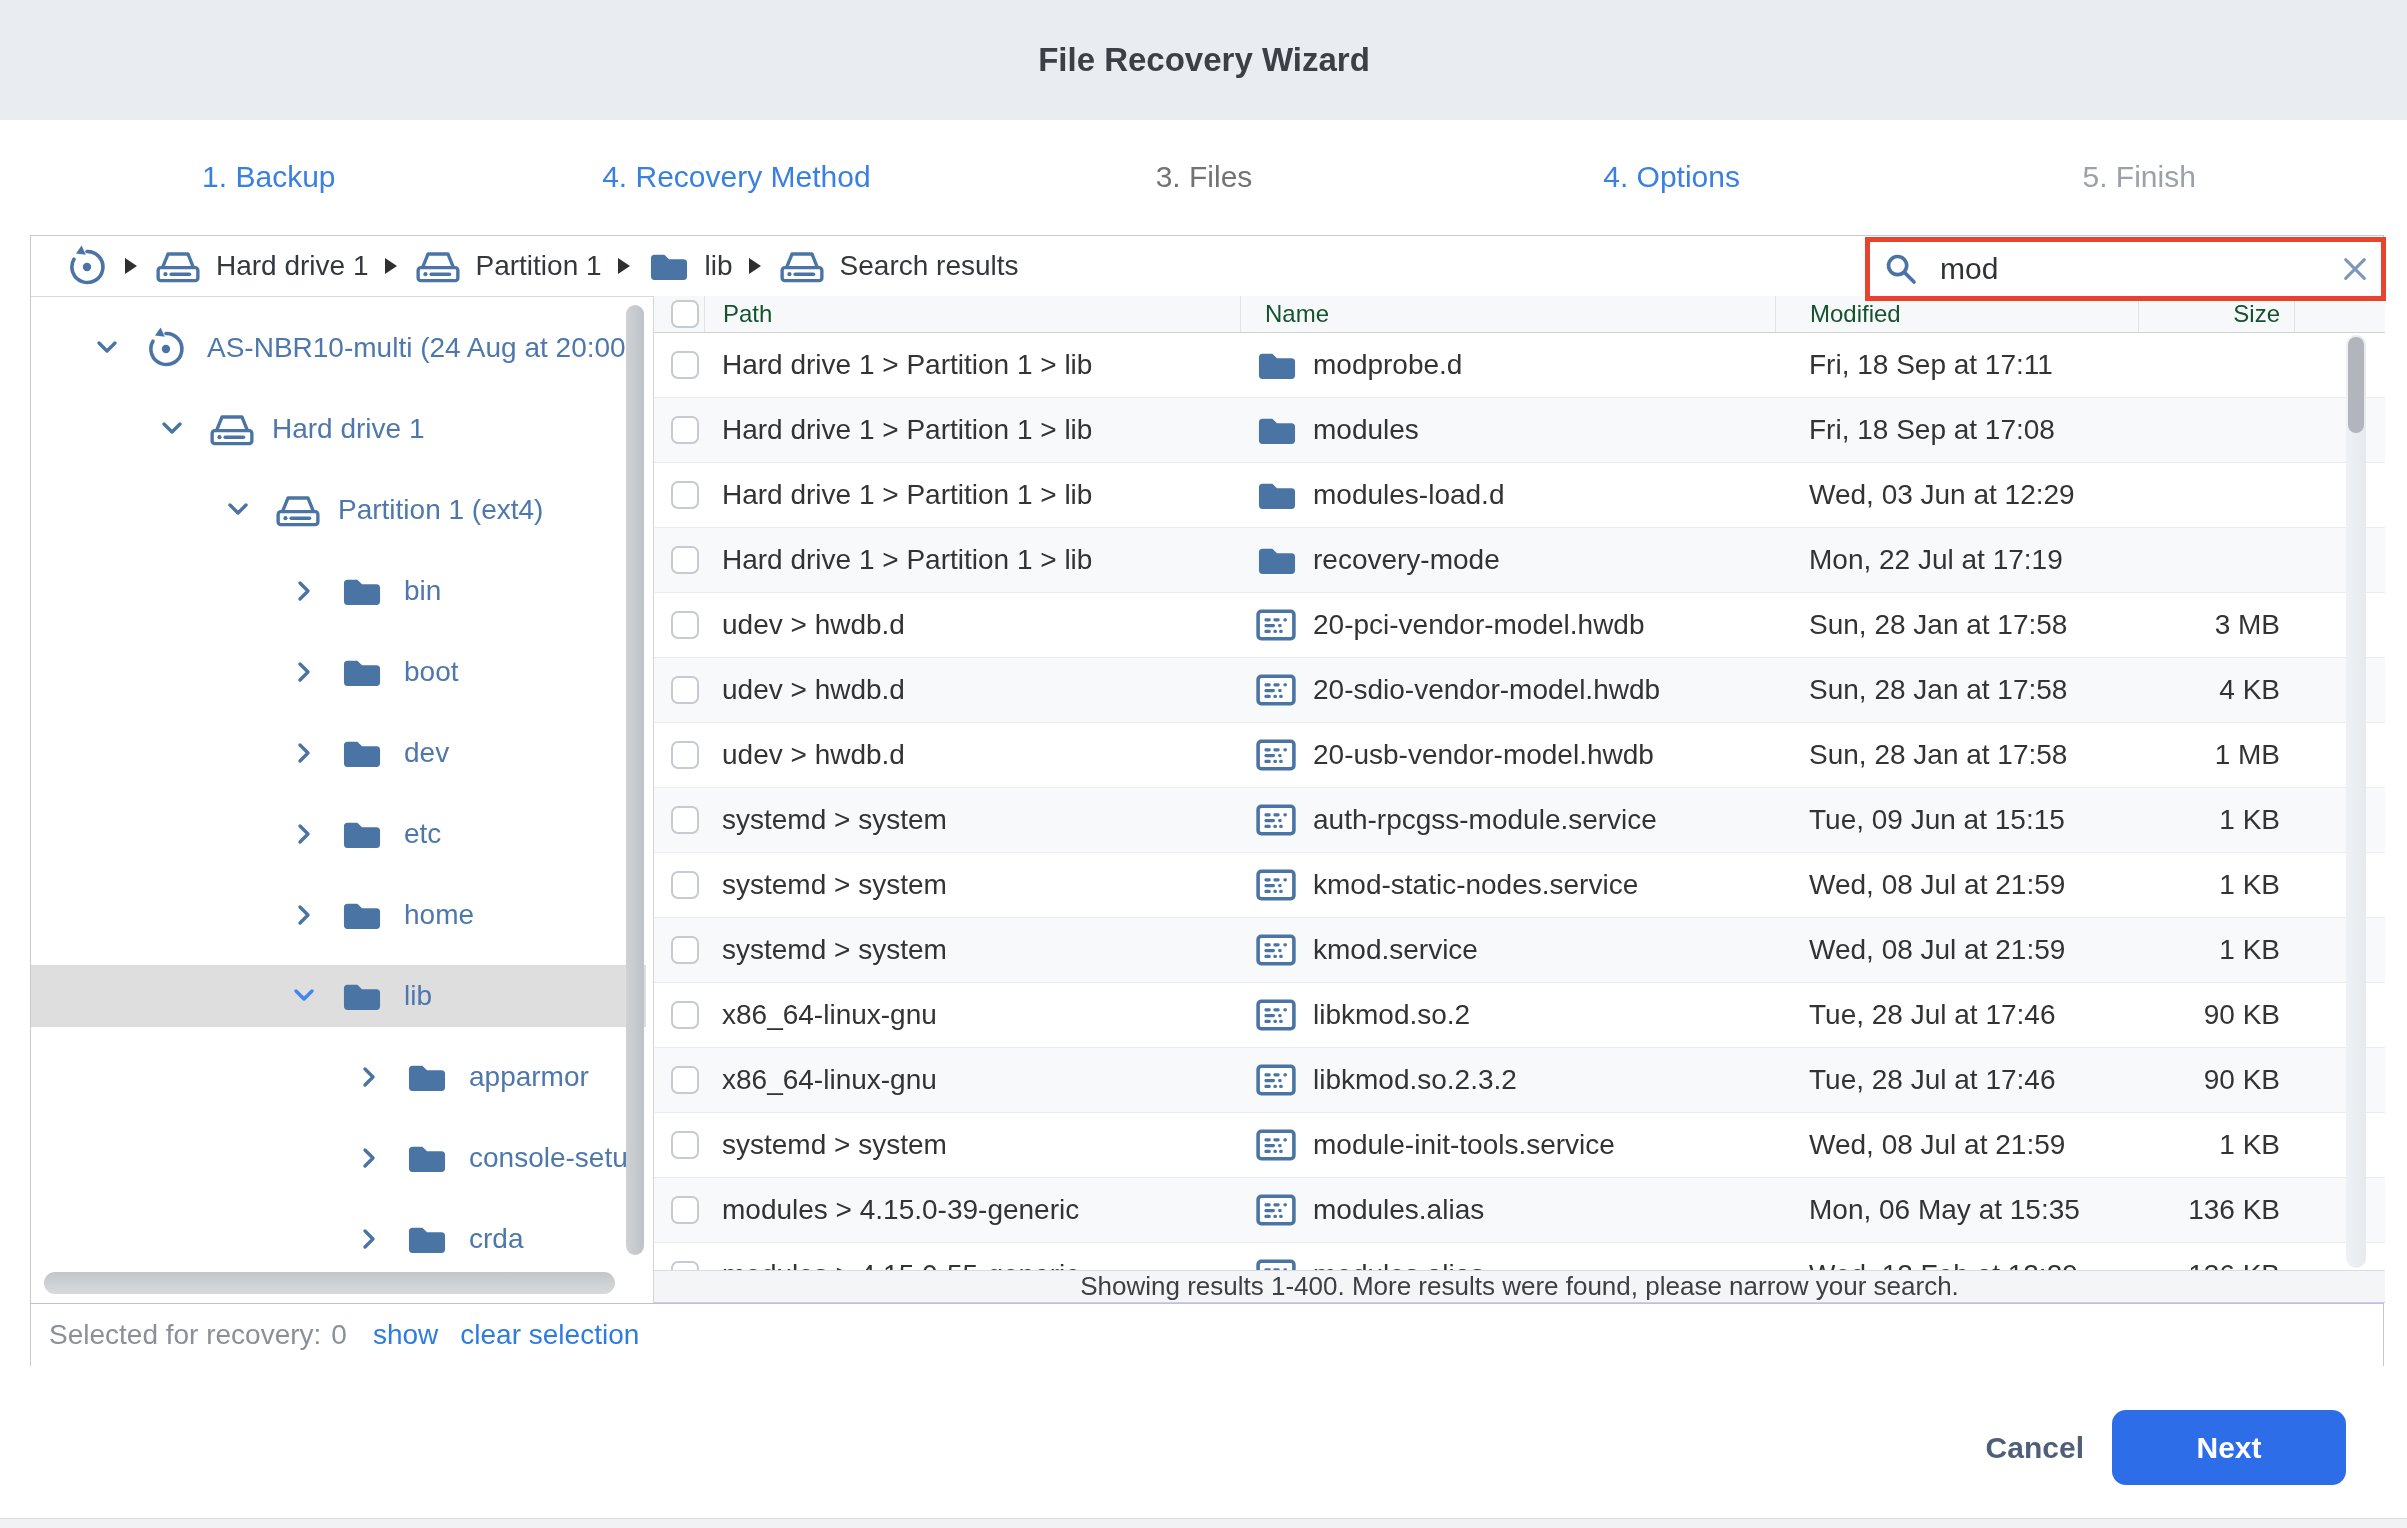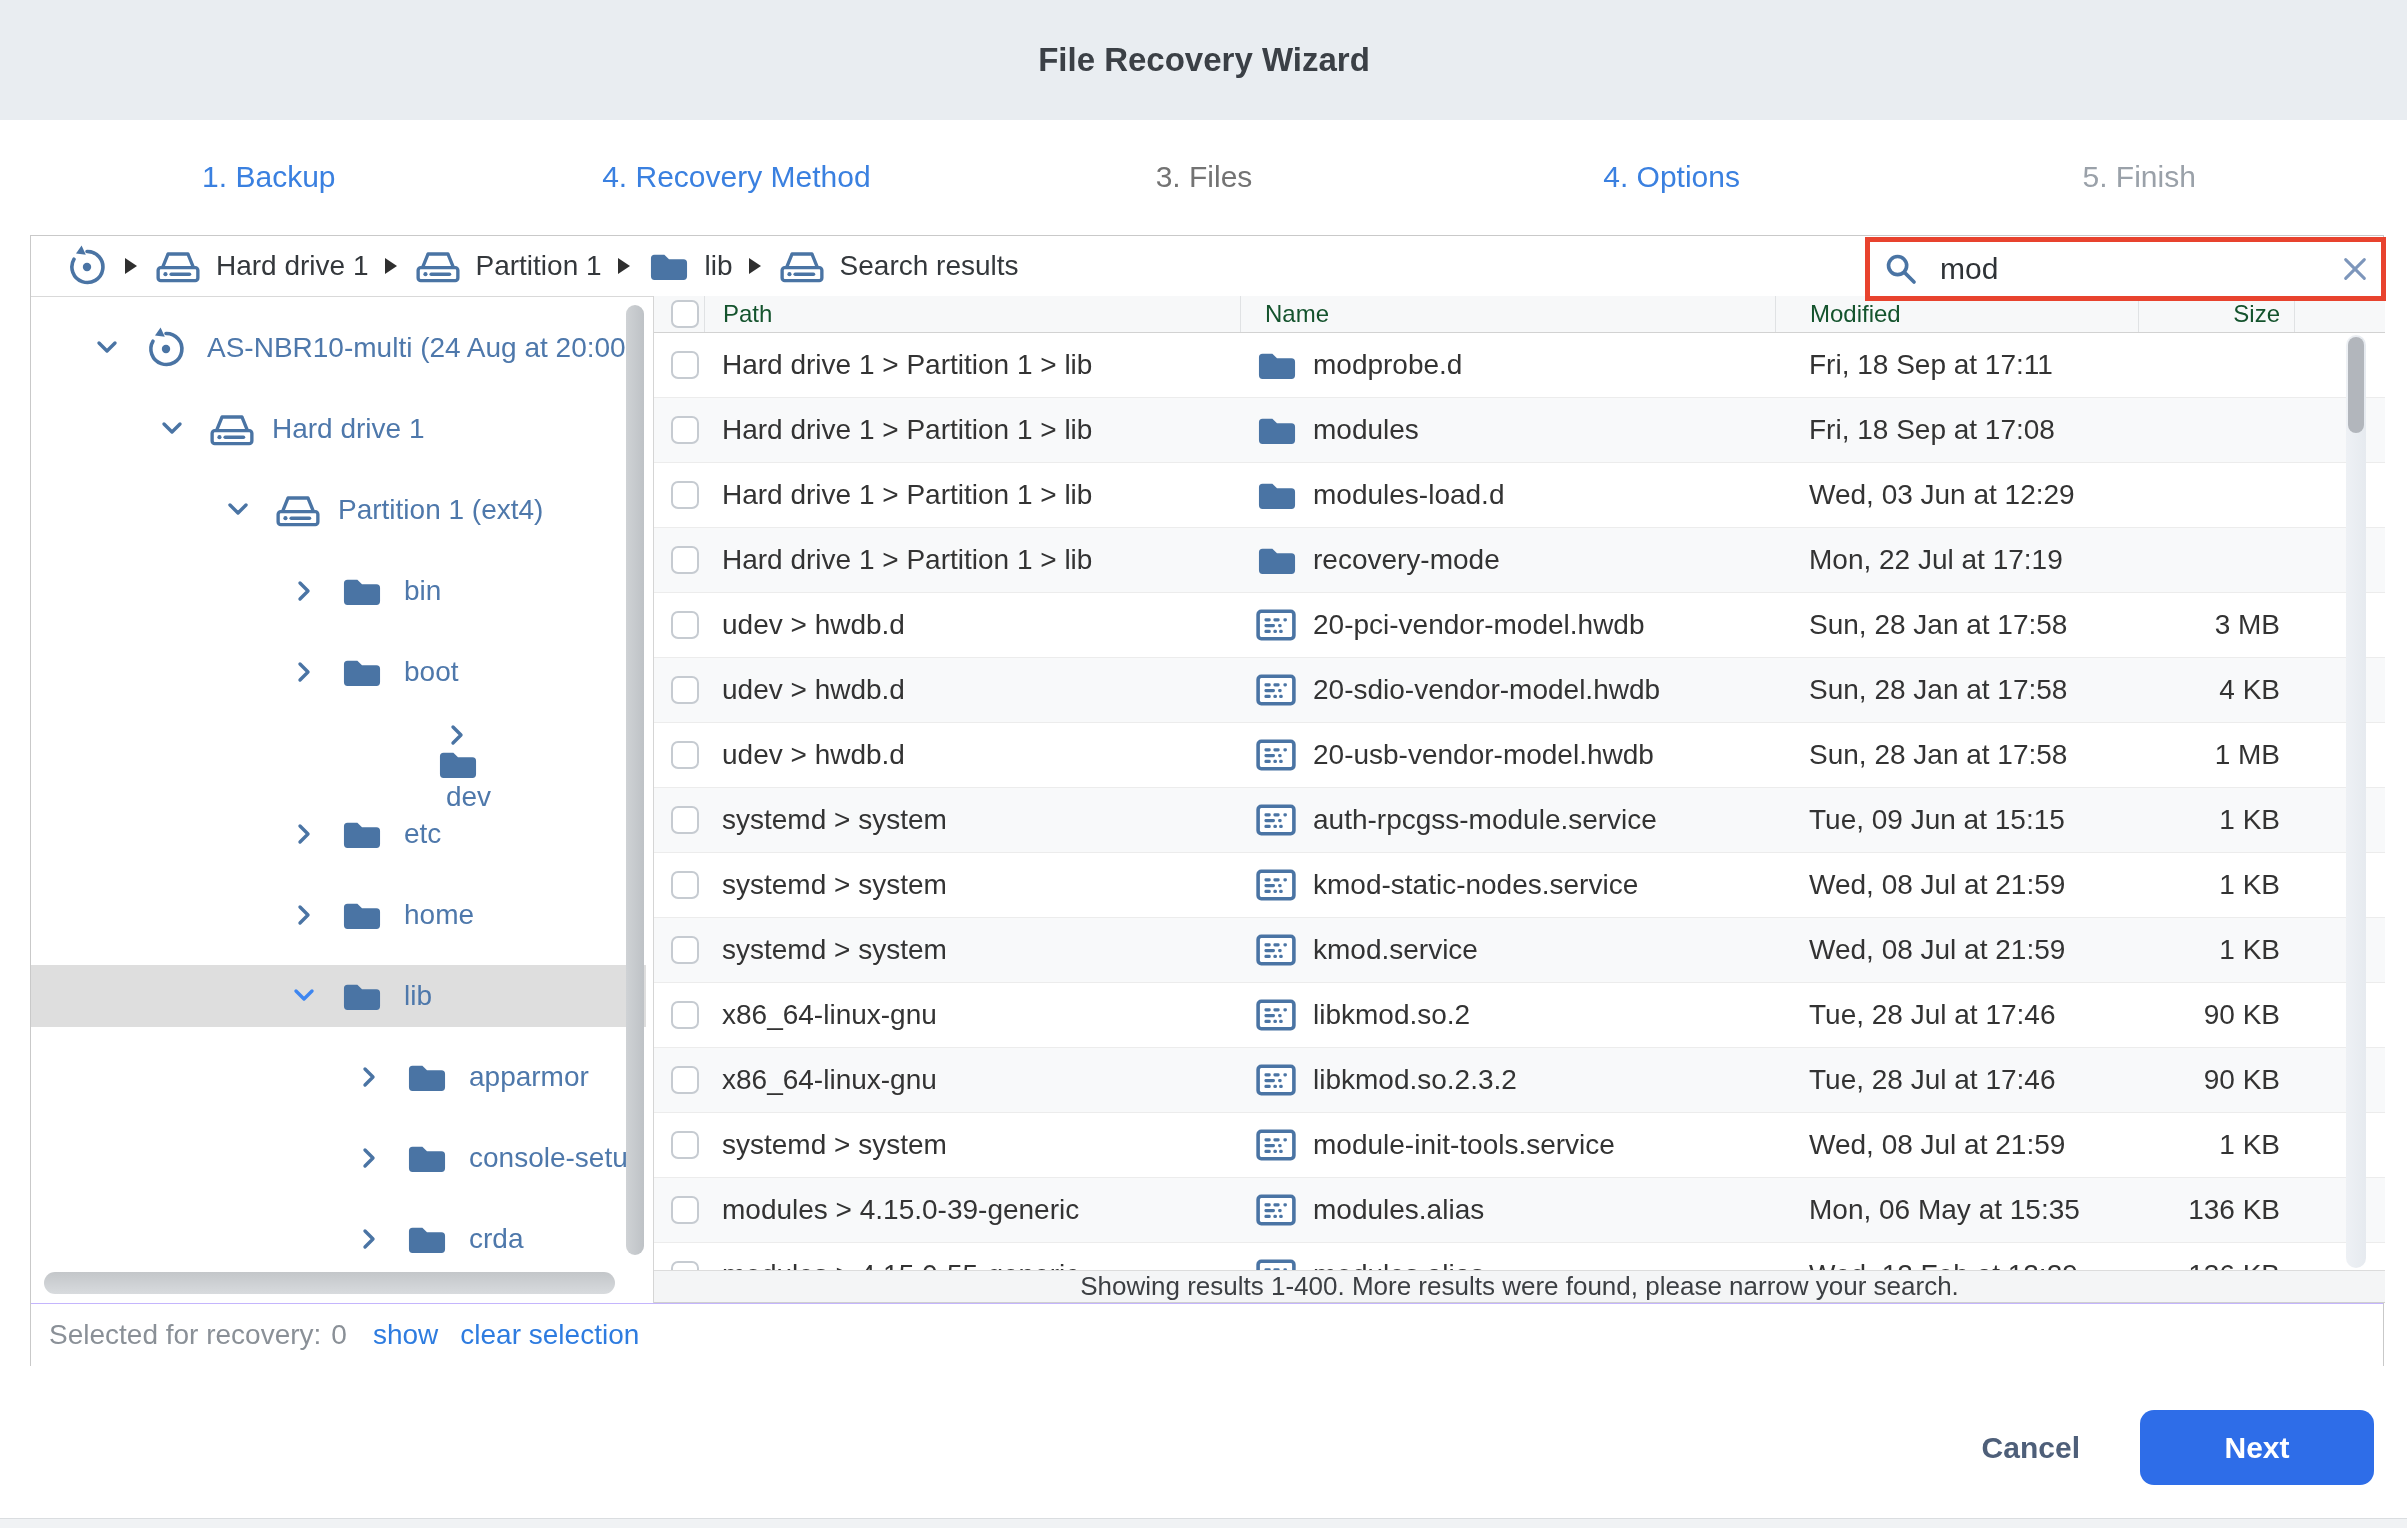--- a/index.html
+++ b/index.html
@@ -91,21 +91,21 @@
   .notice { position:absolute; left:0; right:0; top:974px; height:33px; background:#f4f5f6;
             border-top:1px solid #dcdcdc; border-bottom:1px solid #cfcfcf;
             display:flex; align-items:center; justify-content:center; font-size:26px; color:#3c3f43; }
 
   .selbar { position:absolute; left:0; right:0; top:1067px; height:63px; border-top:1px solid #c4b5fd;
             display:flex; align-items:center; padding-left:18px; font-size:28px; background:#fff; }
   .selbar .lbl { color:#8a9097; }
   .selbar .cnt { color:#8a9097; margin-left:10px; }
   .sel-link { color:#2e7ce0; cursor:pointer; margin-left:26px; }
 
-  .actions { position:absolute; top:1410px; right:34px; height:75px; display:flex; align-items:center; gap:60px; }
+  .actions { position:absolute; top:1410px; right:62px; height:75px; display:flex; align-items:center; gap:28px; }
   .btn-cancel { font-size:30px; font-weight:bold; color:#4e5f79; cursor:pointer; }
   .btn-next { width:234px; height:75px; border-radius:14px; background:#2e6de8; color:#fff; font-size:30px;
               font-weight:bold; display:flex; align-items:center; justify-content:center; cursor:pointer; }
 
   .bottom-strip { position:absolute; left:0; bottom:0; width:100%; height:10px; background:#f0f2f4;
                   border-top:1px solid #dadde0; }
 </style>
 </head>
 <body>
 
@@ -332,21 +332,21 @@
 
       <span>
   <svg width="42" height="33" viewBox="0 0 40 32" fill="none">
     <path d="M2.5 8 Q2.5 4.5 6 4.5 H15.5 L20 9 H34 Q37.5 9 37.5 12.5 V25.5 Q37.5 29 34 29 H6 Q2.5 29 2.5 25.5 Z" fill="currentColor"></path>
   </svg>
 </span>
     </span>
     <span class="tree-label">boot</span>
   </div>
 
-  <div class="tree-item" style="padding-left: 260px; flex-direction: column;">
+  <div class="tree-item" style="padding-left: 260px;">
     <span class="chev">
 
       <span>
   <svg width="26" height="26" viewBox="0 0 26 26" fill="none">
     <polyline points="9,5 17,13 9,21" stroke="currentColor" stroke-width="3.4" stroke-linecap="round" stroke-linejoin="round"></polyline>
   </svg>
 </span>
     </span>
     <span class="tree-icon">
 

